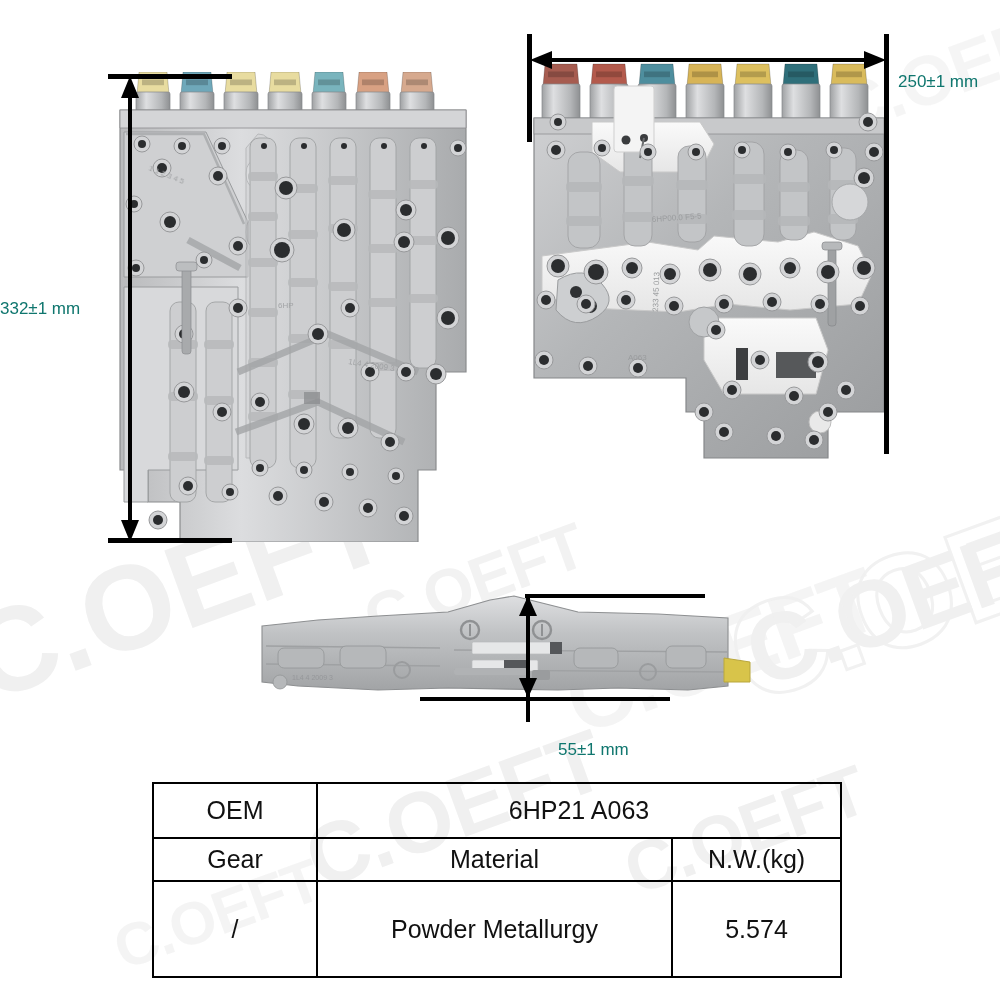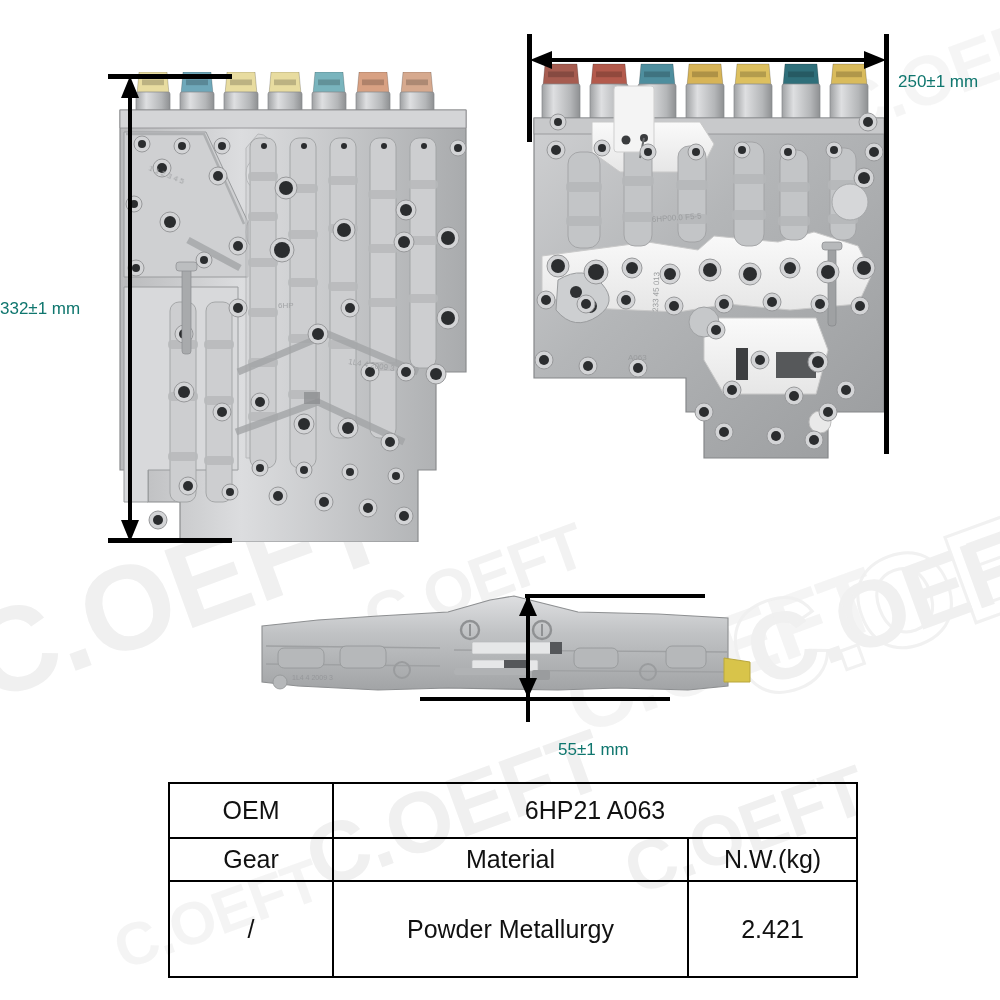--- a/index.html
+++ b/index.html
@@ -16,21 +16,21 @@
   
   .dimtext{position:absolute;color:#0f766e;font-size:17px;white-space:nowrap;}
   .extline{position:absolute;background:#000;}
   svg.arrow{position:absolute;overflow:visible;}
 
   
   .part{position:absolute;}
   .part svg{display:block;}
 
   
-  #spec-table{position:absolute;left:168px;top:782px;width:690px;height:196px;
+  #spec-table{position:absolute;left:152px;top:782px;width:690px;height:196px;
               border-collapse:collapse;background:transparent;}
   #spec-table td{border:2.5px solid #000;text-align:center;vertical-align:middle;
                  font-size:25px;color:#111;background:transparent;
                  font-family:"Liberation Sans",sans-serif;font-weight:400;}
   .r1{height:52px;} .r2{height:40px;} .r3{height:90px;}
   .c-lbl{width:160px;} .c-nw{width:165px;}
 </style>
 </head>
 <body>
 
@@ -573,18 +573,18 @@
         <td colspan="2">6HP21 A063</td>
       </tr>
       <tr class="r2">
         <td class="c-lbl">Gear</td>
         <td>Material</td>
         <td class="c-nw">N.W.(kg)</td>
       </tr>
       <tr class="r3">
         <td class="c-lbl">/</td>
         <td>Powder Metallurgy</td>
-        <td class="c-nw">2.421</td>
+        <td class="c-nw">5.574</td>
       </tr>
     </tbody>
   </table>
 
 </div>
 
 </body></html>

